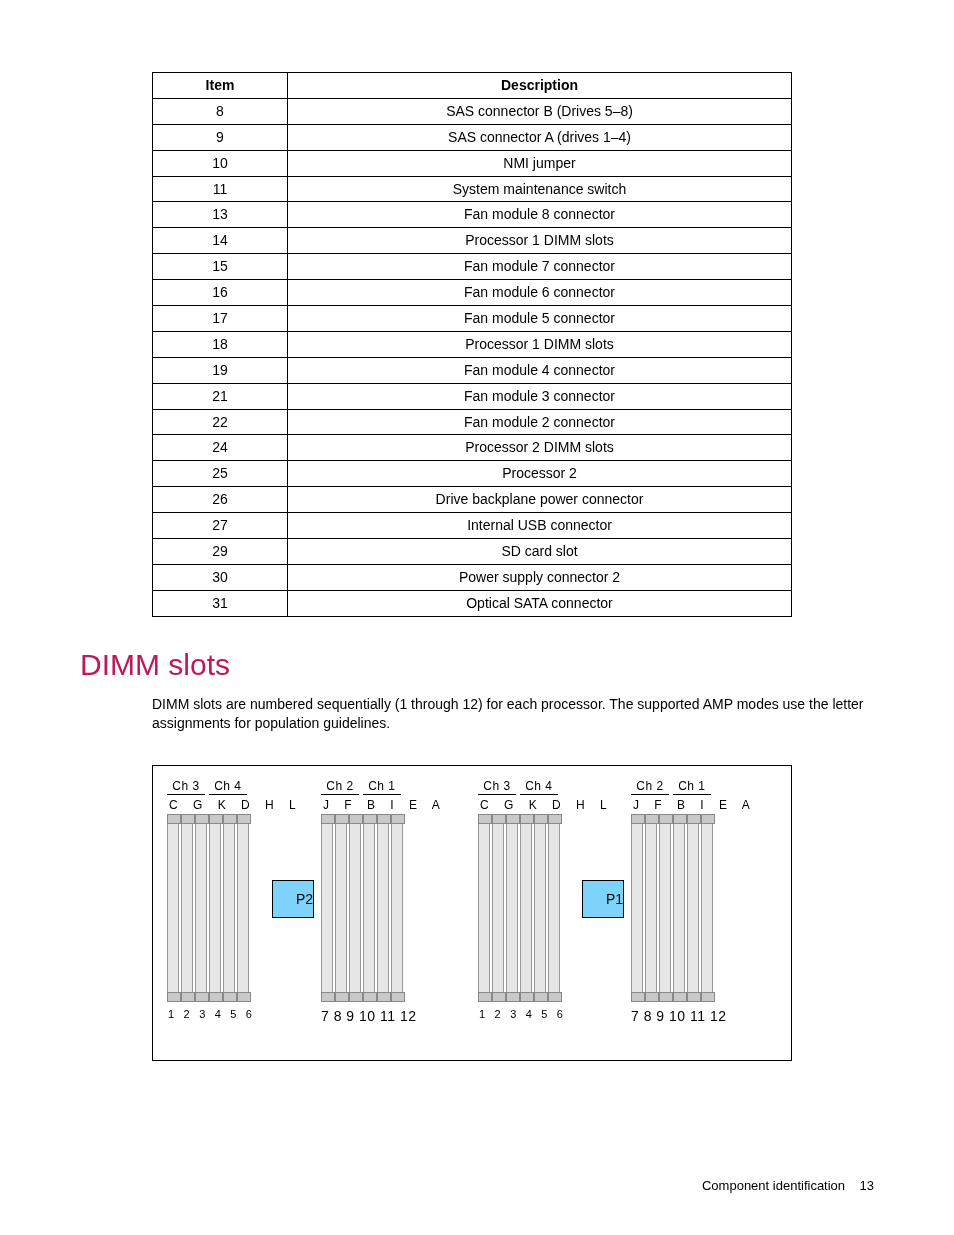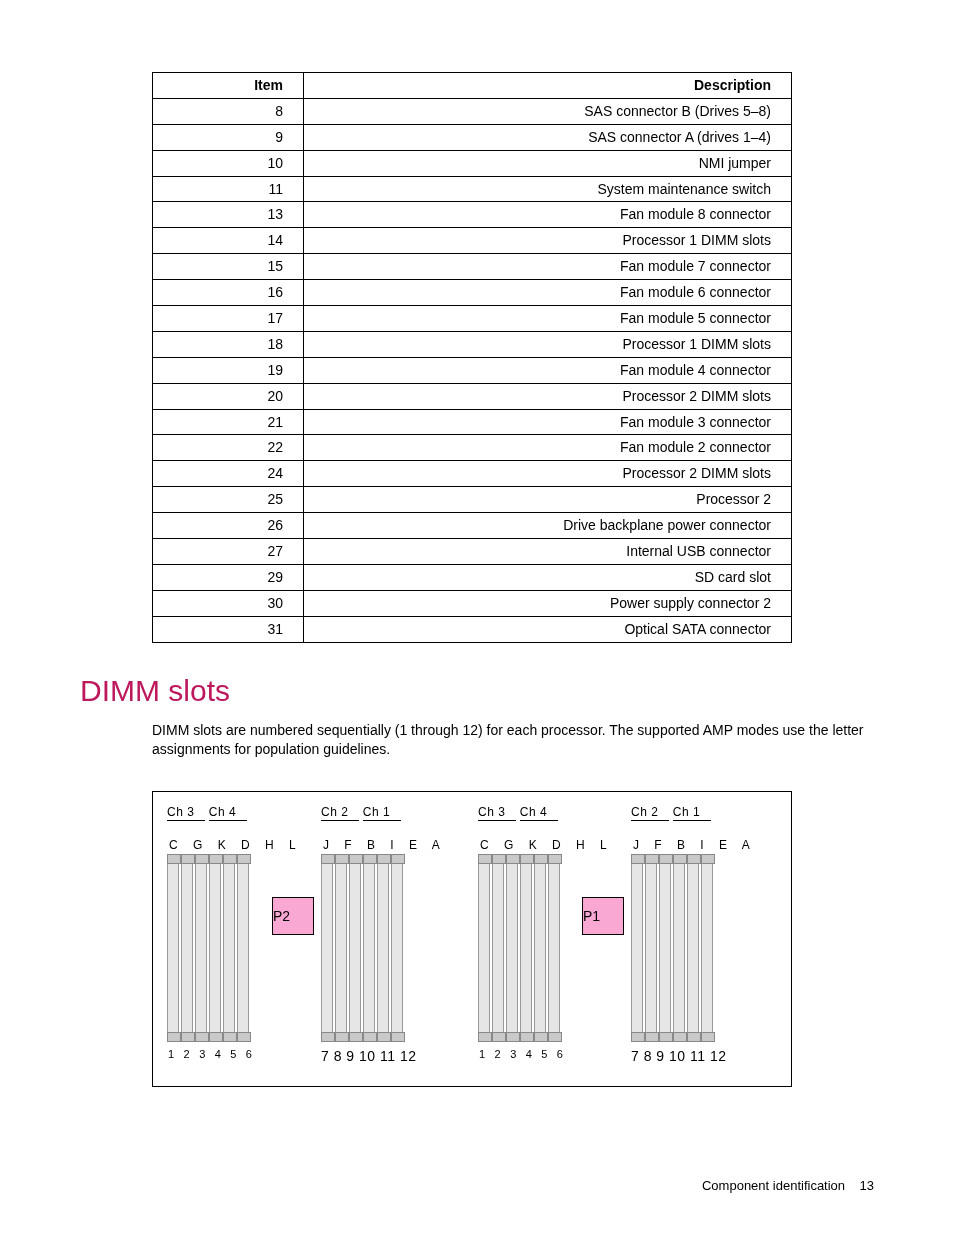--- a/index.html
+++ b/index.html
@@ -2,50 +2,50 @@
 <html><head>
 <meta charset="utf-8">
 <style>
   html,body{margin:0;padding:0;background:#fff;color:#000;
     font-family:"Segoe UI",Tahoma,Arial,sans-serif;font-weight:300;
     font-size:14px;line-height:1.35}
   .page{width:954px;height:1235px;box-sizing:border-box;
     padding:72px 80px 0 80px;position:relative}
   .content{width:795px;margin:0}
   table.items{border-collapse:collapse;width:640px;margin-left:72px}
-  table.items th,table.items td{border:1px solid #000;padding:3px 20px;
-    text-align:right;vertical-align:top;font-weight:300}
+  table.items th,table.items td{border:1px solid #000;padding:3px 12px;
+    text-align:center;vertical-align:top;font-weight:300}
   table.items th{font-weight:600}
   table.items td.itemcol{width:110px}
   h2.dimm{font-family:"Segoe UI Light","Segoe UI",Arial,sans-serif;
     font-weight:300;color:#be185d;font-size:30px;margin:28px 0 10px 0}
   p.body{margin:0 0 8px 72px;width:720px}
   .diagram{margin:32px 0 0 72px;border:1px solid #000;width:640px;
     height:296px;box-sizing:border-box;padding:12px 10px;
     position:relative}
   .grp{position:absolute;top:12px}
   .g1{left:14px}.g2{left:168px}.g3{left:325px}.g4{left:478px}
   .chhdr{font-size:12px;letter-spacing:.5px}
-  .chhdr span{display:inline-block;width:38px;
+  .chhdr span{display:inline-block;width:38px;text-align:center;
     border-bottom:1px solid #000}
-  .letters{font-size:12px;letter-spacing:6px;margin-top:16px;
+  .letters{font-size:12px;letter-spacing:6px;margin-top:2px;
     padding-left:2px;white-space:nowrap}
   .slots{display:flex;gap:2px;margin-top:2px}
   .slot{width:10px;height:184px;background:#e6e6e6;
     border:1px solid #999;border-radius:1px;position:relative}
   .slot::before,.slot::after{content:"";position:absolute;left:-1px;
     width:12px;height:8px;background:#c9c9c9;border:1px solid #888}
   .slot::before{top:-2px}.slot::after{bottom:-2px}
   .nums{font-size:11px;letter-spacing:3.2px;margin-top:6px;
     padding-left:1px;white-space:nowrap}
   .numsR{letter-spacing:.5px;font-size:14px;margin-top:6px;
     white-space:nowrap}
-  .proc{position:absolute;top:105px;width:40px;height:36px;
-    border:1.5px solid #000;font-size:14px;text-align:left;
-    line-height:36px;background:#f9a8d4}
+  .proc{position:absolute;top:114px;width:40px;height:36px;
+    border:1.5px solid #000;font-size:14px;text-align:right;
+    line-height:36px;background:#7dd3fc}
   .p2{left:119px}.p1{left:429px}
   .footer{position:absolute;bottom:40px;right:80px;font-size:13px}
 </style>
 </head>
 <body>
 
 <div class="page">
   <div class="content">
 
     <table class="items">
@@ -92,24 +92,20 @@
             <td class="itemcol">17</td>
             <td>Fan module 5 connector</td>
           </tr>
           <tr>
             <td class="itemcol">18</td>
             <td>Processor 1 DIMM slots</td>
           </tr>
           <tr>
             <td class="itemcol">19</td>
             <td>Fan module 4 connector</td>
-          </tr>
-          <tr>
-            <td class="itemcol">20</td>
-            <td>Processor 2 DIMM slots</td>
           </tr>
           <tr>
             <td class="itemcol">21</td>
             <td>Fan module 3 connector</td>
           </tr>
           <tr>
             <td class="itemcol">22</td>
             <td>Fan module 2 connector</td>
           </tr>
           <tr>

